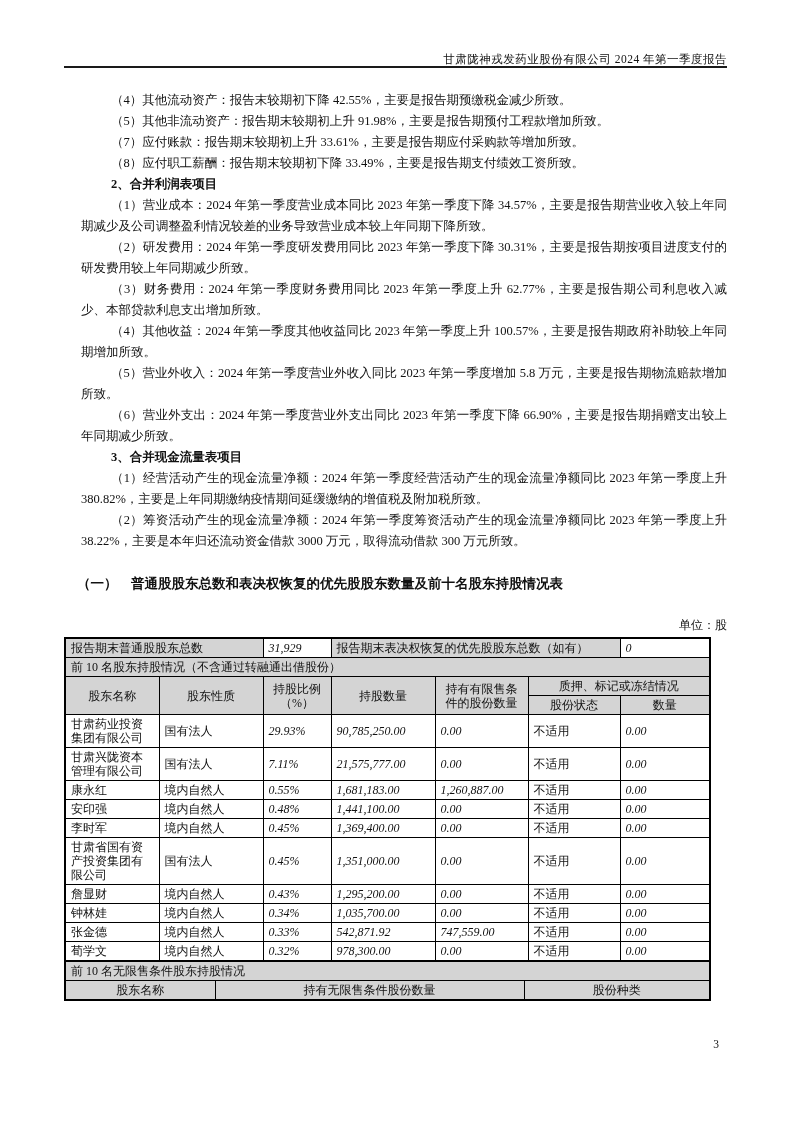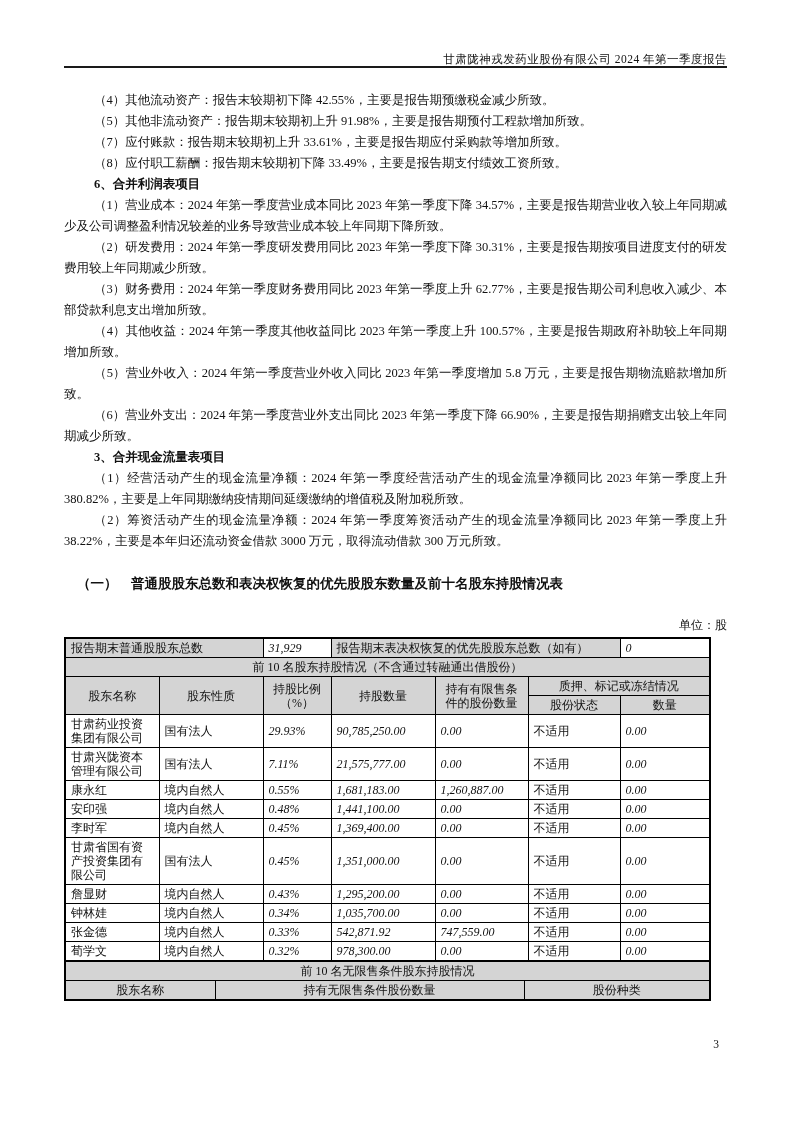--- a/index.html
+++ b/index.html
@@ -14,21 +14,21 @@
   .doc-header {
     text-align: right;
     font-size: 11.5px;
     line-height: 14px;
     letter-spacing: 0.5px;
     padding-bottom: 0;
     border-bottom: 2.5px solid #1a1a1a;
   }
 
   .body-text { margin-top: 22px; font-size: 12.5px; line-height: 21px; text-align: justify; }
-  .body-text p { text-indent: 30px; }
+  .body-text p { text-indent: 30px; margin-left: 17px; }
   .body-text p.bold { font-weight: bold; }
 
   .section-title { margin: 22px 0 0 10px; font-size: 15px; font-weight: bold; line-height: 20px; }
   .sub-title    { margin: 23px 0 0 13px; font-size: 13.5px; font-weight: bold; line-height: 18px; }
   .unit-row     { margin-top: 25px; margin-bottom: 4px; text-align: right; font-size: 12px; line-height: 15px; }
 
   table.grid {
     border-collapse: collapse;
     width: 645px;
     font-size: 12px;
@@ -37,21 +37,21 @@
   }
   table.grid th, table.grid td {
     border: 1px solid #000;
     font-weight: normal;
     line-height: 14px;
     padding: 2px 5px;
     vertical-align: middle;
     overflow: hidden;
   }
   .gray  { background: #d4d4d4; }
-  .tc    { text-align: center; }
+  .tc    { }
   .tl    { text-align: left; }
   .num   { text-align: left; font-style: italic; }
   .nowrap{ white-space: nowrap; }
   .tbl2  { margin-top: -2px; }
 
   .page-number {
     position: absolute;
     right: 74px; top: 1038px;
     font-size: 11.5px;
   }
@@ -63,21 +63,21 @@
 
   <div class="doc-header">
     <span>甘肃陇神戎发药业股份有限公司 2024 年第一季度报告</span>
   </div>
 
   <div class="body-text">
     <p>（4）其他流动资产：报告末较期初下降 42.55%，主要是报告期预缴税金减少所致。</p>
     <p>（5）其他非流动资产：报告期末较期初上升 91.98%，主要是报告期预付工程款增加所致。</p>
     <p>（7）应付账款：报告期末较期初上升 33.61%，主要是报告期应付采购款等增加所致。</p>
     <p>（8）应付职工薪酬：报告期末较期初下降 33.49%，主要是报告期支付绩效工资所致。</p>
-    <p class="bold">6、合并利润表项目</p>
+    <p class="bold">2、合并利润表项目</p>
     <p>（1）营业成本：2024 年第一季度营业成本同比 2023 年第一季度下降 34.57%，主要是报告期营业收入较上年同期减少及公司调整盈利情况较差的业务导致营业成本较上年同期下降所致。</p>
     <p>（2）研发费用：2024 年第一季度研发费用同比 2023 年第一季度下降 30.31%，主要是报告期按项目进度支付的研发费用较上年同期减少所致。</p>
     <p>（3）财务费用：2024 年第一季度财务费用同比 2023 年第一季度上升 62.77%，主要是报告期公司利息收入减少、本部贷款利息支出增加所致。</p>
     <p>（4）其他收益：2024 年第一季度其他收益同比 2023 年第一季度上升 100.57%，主要是报告期政府补助较上年同期增加所致。</p>
     <p>（5）营业外收入：2024 年第一季度营业外收入同比 2023 年第一季度增加 5.8 万元，主要是报告期物流赔款增加所致。</p>
     <p>（6）营业外支出：2024 年第一季度营业外支出同比 2023 年第一季度下降 66.90%，主要是报告期捐赠支出较上年同期减少所致。</p>
     <p class="bold">3、合并现金流量表项目</p>
     <p>（1）经营活动产生的现金流量净额：2024 年第一季度经营活动产生的现金流量净额同比 2023 年第一季度上升 380.82%，主要是上年同期缴纳疫情期间延缓缴纳的增值税及附加税所致。</p>
     <p>（2）筹资活动产生的现金流量净额：2024 年第一季度筹资活动产生的现金流量净额同比 2023 年第一季度上升 38.22%，主要是本年归还流动资金借款 3000 万元，取得流动借款 300 万元所致。</p>
   </div>

